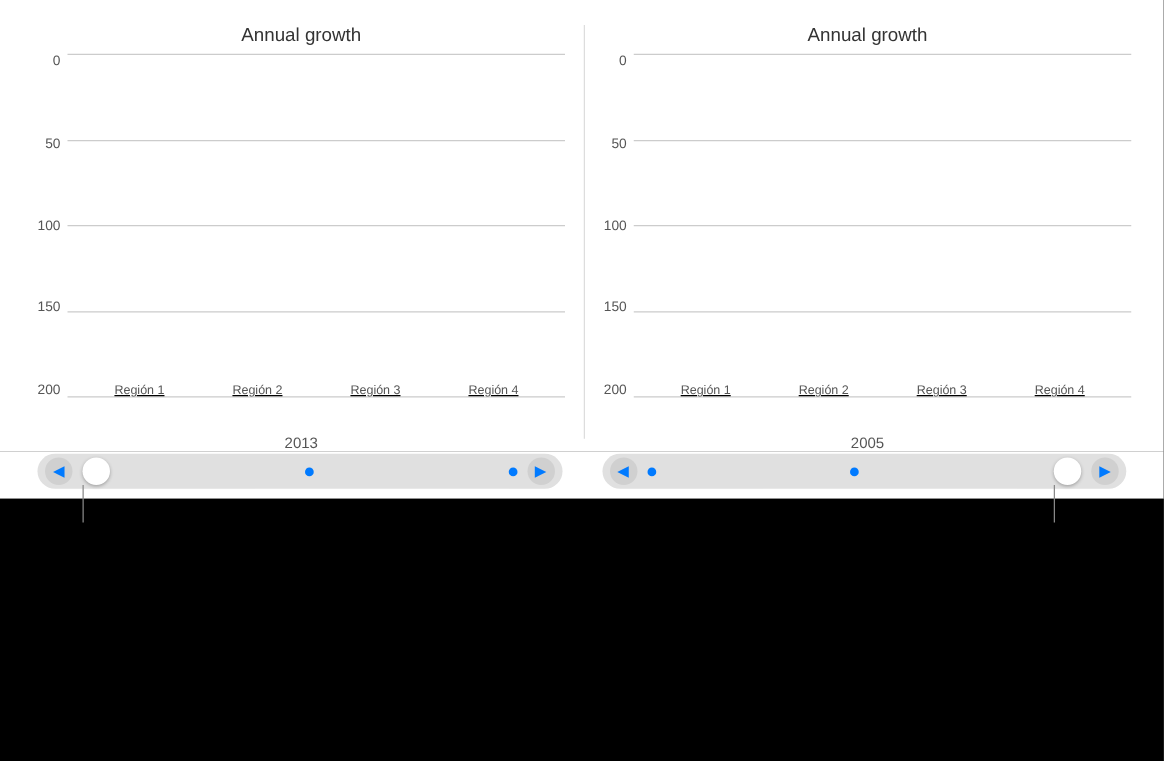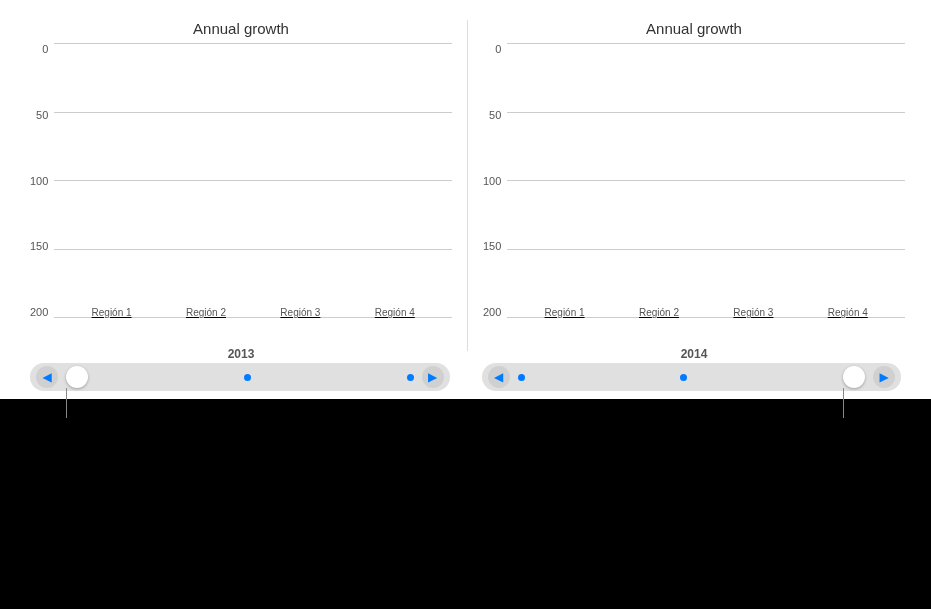--- a/index.html
+++ b/index.html
@@ -98,21 +98,20 @@
       margin-top: 4px;
       text-align: center;
       white-space: nowrap;
     }
     .year-label {
       font-family: Arial, sans-serif;
       font-size: 12px;
       color: #555;
       text-align: center;
       margin-top: 4px;
-      font-weight: bold;
     }
     .scrubber {
       width: 100%;
       height: 28px;
       background: #e0e0e0;
       border-radius: 14px;
       display: flex;
       align-items: center;
       padding: 0 6px;
       position: relative;
@@ -247,21 +246,21 @@
             <div class="bar" style="height: calc(200/200 * 100%); background: #9E9E9E;"></div>
             <div class="bar-label">Región 3</div>
           </div>
           <div class="bar-group">
             <div class="bar" style="height: calc(100/200 * 100%); background: #FFC107;"></div>
             <div class="bar-label">Región 4</div>
           </div>
         </div>
       </div>
     </div>
-    <div class="year-label">2014</div>
+    <div class="year-label">2005</div>
   </div>
 </div>
 
 <div style="background:#fff; display:flex; flex-direction:row; padding:2px 20px 8px 20px;">
 
   <div style="flex:1; padding:0 10px;">
     <div class="scrubber" style="position:relative;">
       <div class="scrubber-btn">◀</div>
       <div class="scrubber-track">
 

